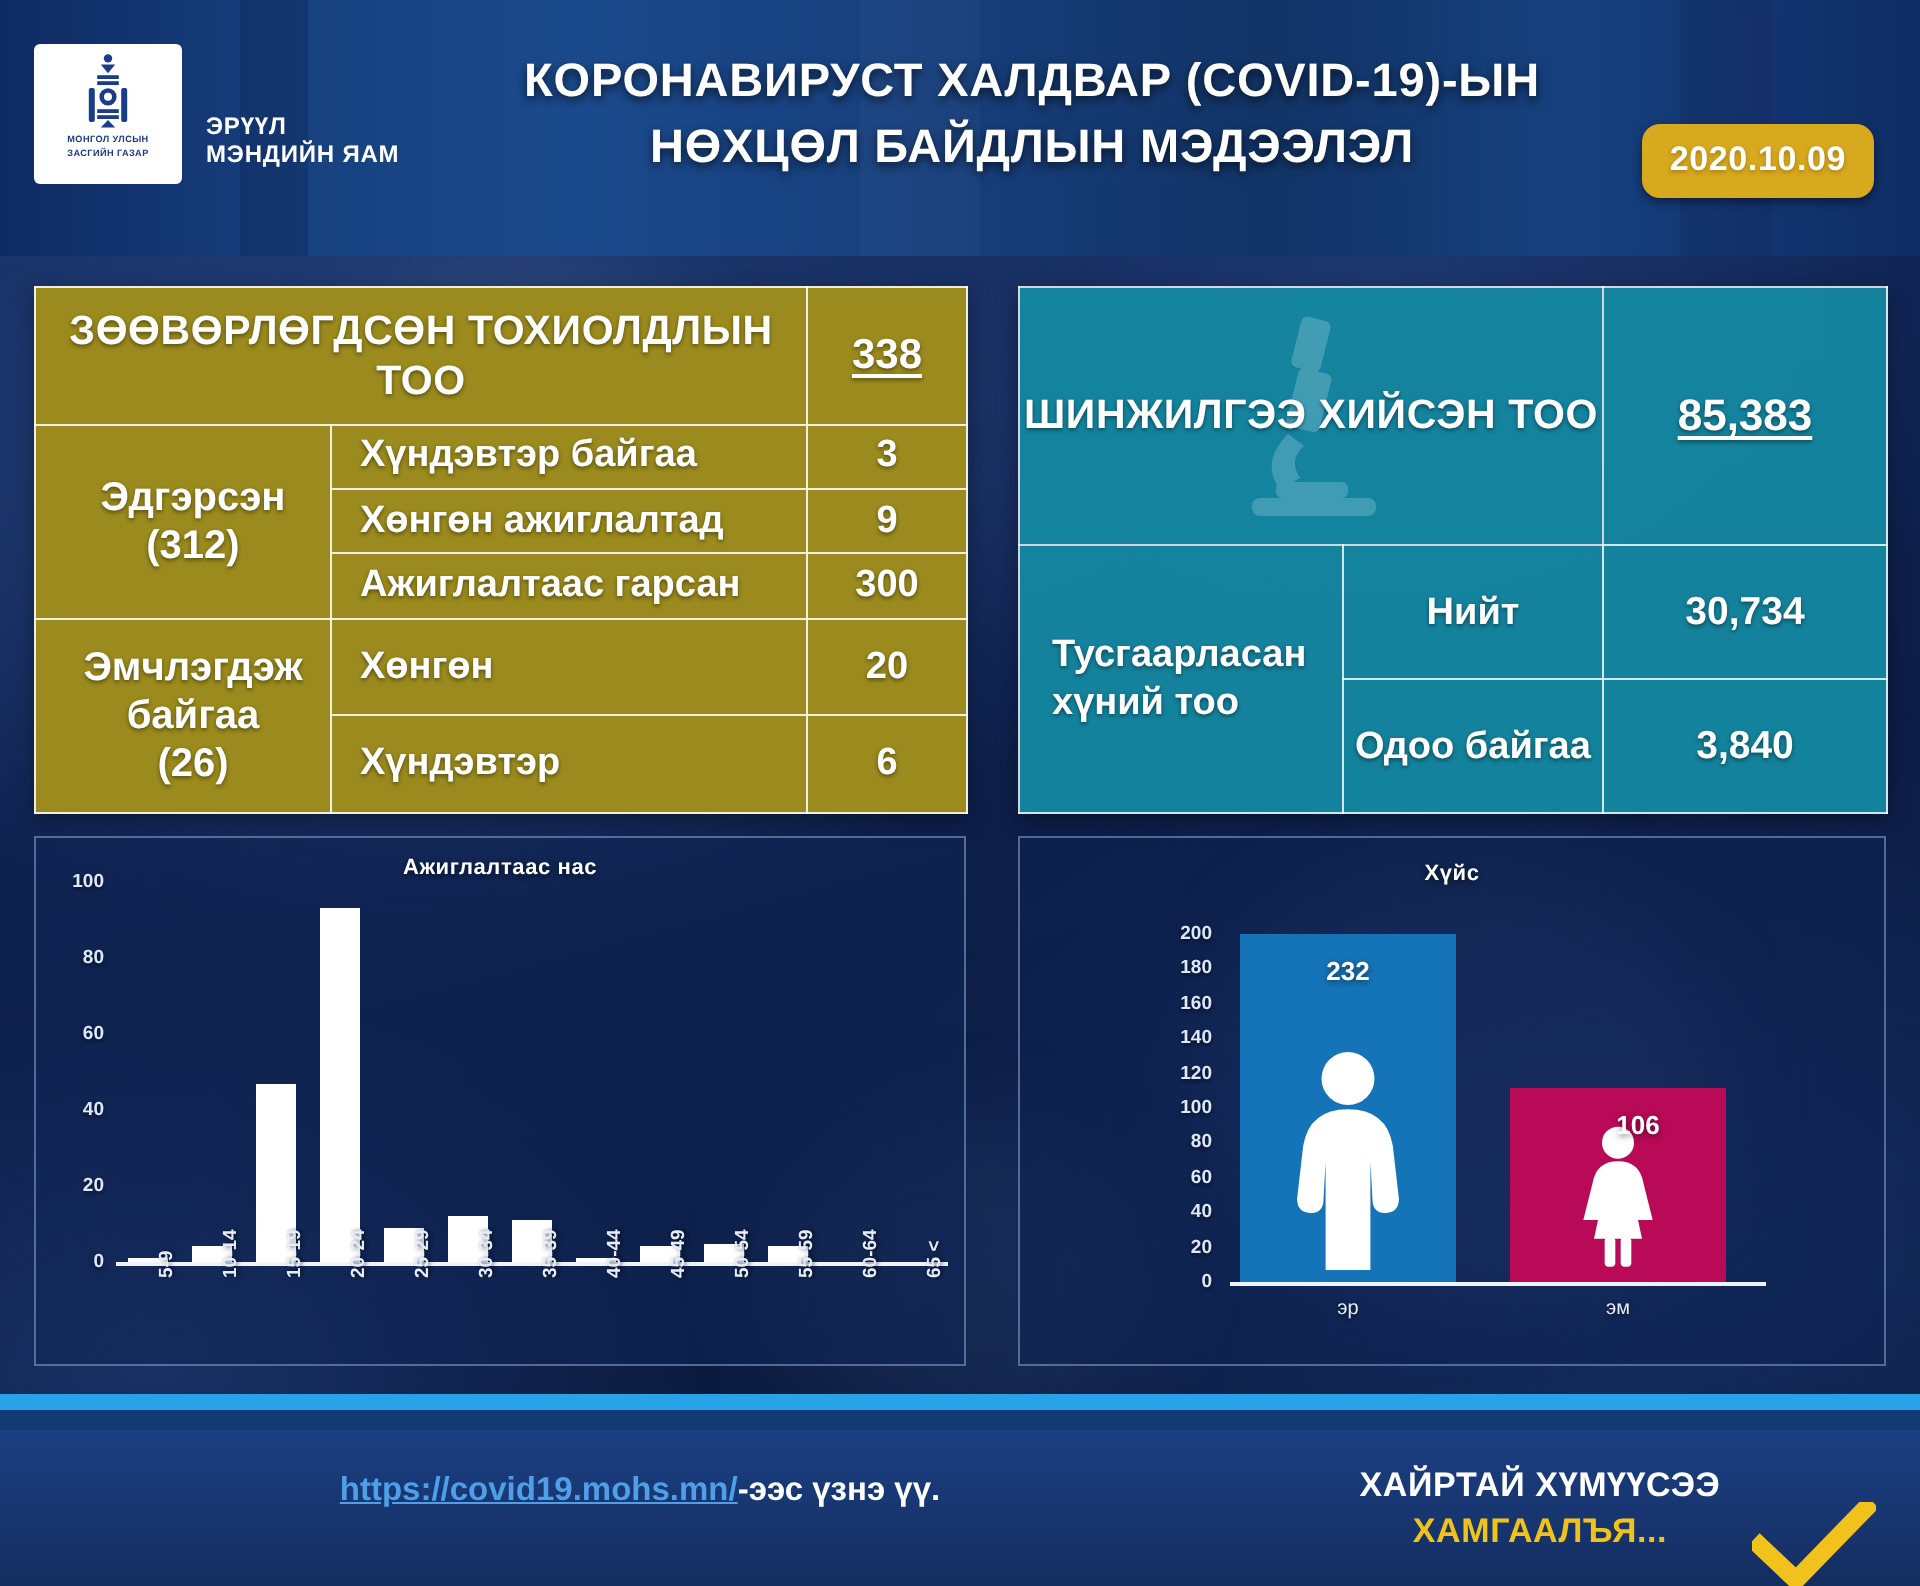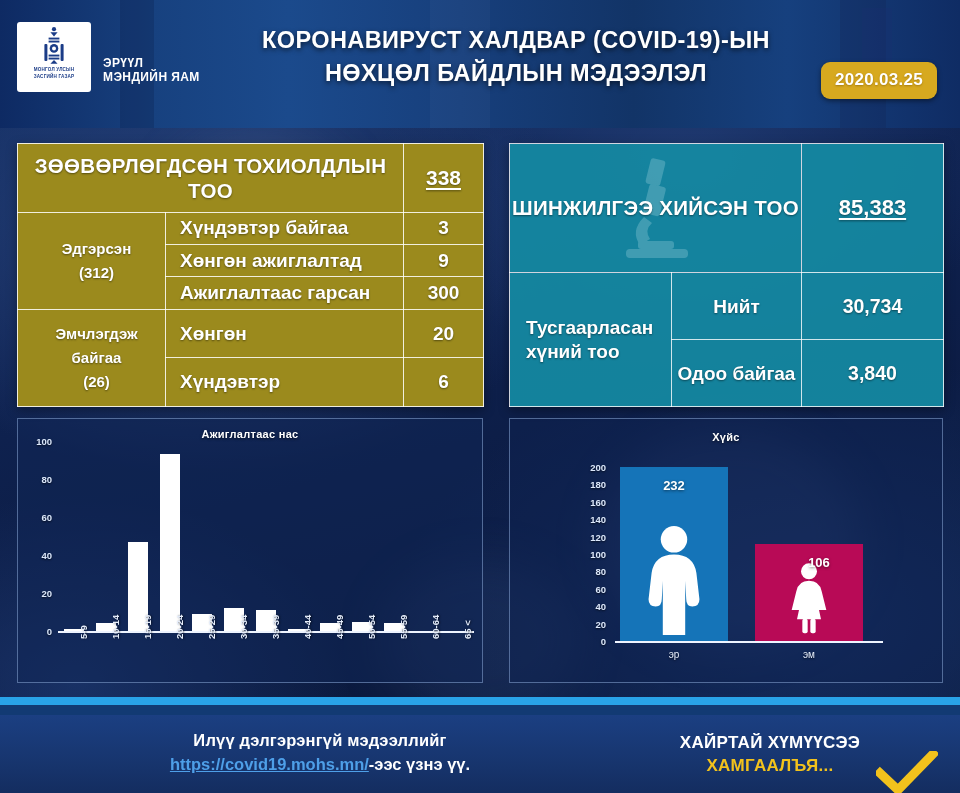--- a/index.html
+++ b/index.html
@@ -38,21 +38,21 @@
 
   
   .tbl{position:absolute;border-collapse:collapse;table-layout:fixed;box-shadow:0 3px 10px rgba(0,0,0,.35);}
   .tbl td{border:1px solid rgba(255,255,255,.85);color:#fff;font-weight:bold;
     text-shadow:0 1px 2px rgba(0,0,0,.45);vertical-align:middle;}
 
   #gold-table{left:17px;top:143px;width:466px;height:264px;background:#9b8a1d;}
   #gold-table td{background:rgba(155,138,29,.93);}
   .g-hdr{font-size:20.5px;line-height:25px;text-align:center;letter-spacing:.3px;}
   .g-num-hdr{font-size:21px;text-align:center;text-decoration:underline;text-underline-offset:3px;}
-  .g-group{font-size:15px;line-height:24px;text-align:center;padding-left:11px;}
+  .g-group{font-size:20px;line-height:24px;text-align:center;padding-left:11px;}
   .g-lab{font-size:19px;padding-left:14px;}
   .g-val{font-size:19px;text-align:center;}
 
   #teal-table{left:509px;top:143px;width:434px;height:264px;}
   #teal-table td{background:rgba(20,138,162,.93);border-color:rgba(255,255,255,.8);}
   .t-hdr{font-size:20.5px;line-height:26px;text-align:center;letter-spacing:.3px;position:relative;}
   .t-num{font-size:22px;text-align:center;text-decoration:underline;text-underline-offset:3px;}
   .t-lab{font-size:19px;line-height:24px;padding-left:16px;}
   .t-sub{font-size:19px;line-height:23px;text-align:center;}
   .t-val{font-size:19.5px;text-align:center;}
@@ -131,21 +131,21 @@
     <div class="ministry">
       <div>ЭРҮҮЛ</div>
       <div>МЭНДИЙН ЯАМ</div>
     </div>
 
     <div class="main-title">
       <div>КОРОНАВИРУСТ ХАЛДВАР (COVID-19)-ЫН</div>
       <div>НӨХЦӨЛ БАЙДЛЫН МЭДЭЭЛЭЛ</div>
     </div>
 
-    <div class="date-badge">2020.03.25</div>
+    <div class="date-badge">2020.10.09</div>
   </div>
 
   <table class="tbl" id="gold-table">
     <colgroup>
         <col style="width:148px">
         <col style="width:238px">
         <col style="width:80px">
       </colgroup>
     <tbody>
       <tr>
@@ -292,21 +292,20 @@
         <div class="sexval" style="left: 245px; top: 135.56px; width: 128px;">106</div>
         <div class="sexcat" style="left: 245px; top: 230px; width: 108px;">эм</div>
       </div>
   </div>
 
   <div class="rule" id="divider-bar" style="top: 697px; height: 8px; background: rgb(41, 163, 232);"></div>
   <div class="rule" style="top:705px;height:10px;background:#123a73;"></div>
 
   <div class="footer">
     <div class="foot-l">
-      <div class="foot-line1">Илүү дэлгэрэнгүй мэдээллийг</div>
       <div class="foot-line2">
         <span class="foot-link">https://covid19.mohs.mn/</span><span>-ээс үзнэ үү.</span>
       </div>
     </div>
     <div class="foot-r">
       <div class="fr1">ХАЙРТАЙ ХҮМҮҮСЭЭ</div>
       <div class="fr2">ХАМГААЛЪЯ...</div>
     </div>
     <svg class="check" width="62" height="44" viewBox="0 0 62 44">
       <path d="M4 22 L22 39 L57 3" stroke="#f2c21c" stroke-width="9" fill="none" stroke-linecap="square"></path>

